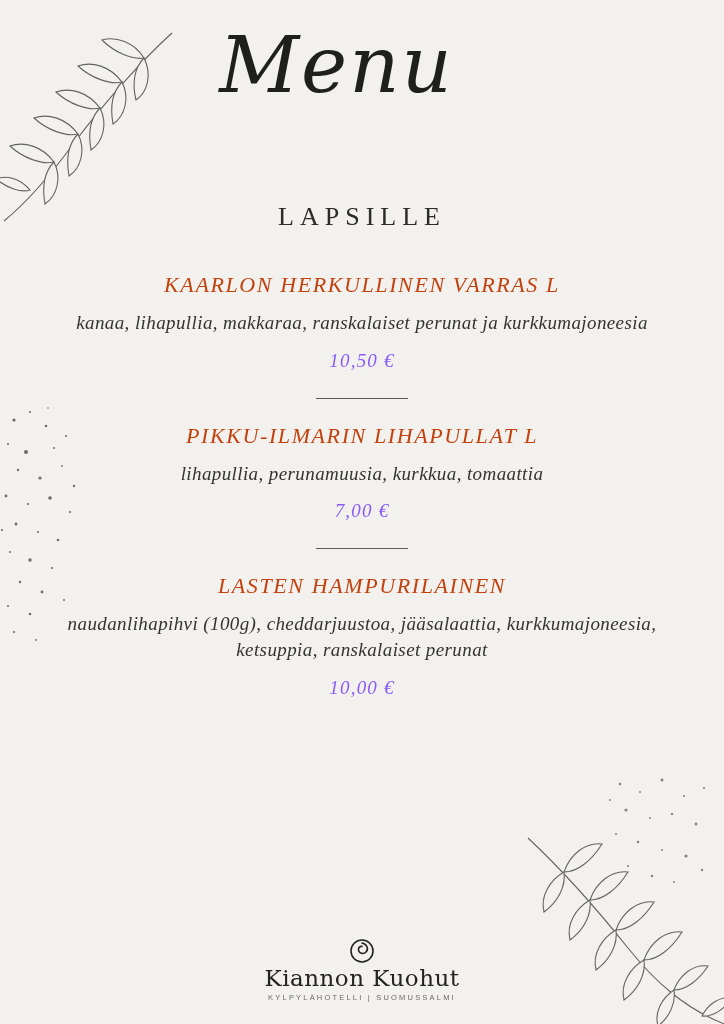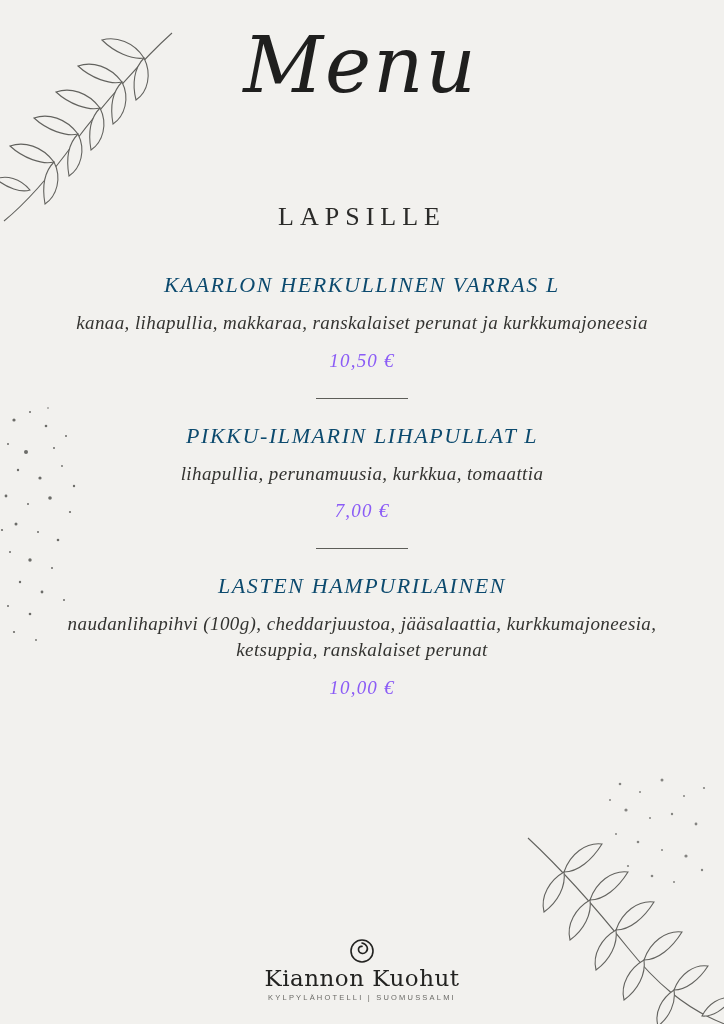--- a/index.html
+++ b/index.html
@@ -67,21 +67,20 @@
     left: 0;
     width: 673px;
     text-align: center;
     font-family: "DejaVu Serif", serif;
     font-style: italic;
     font-size: 78px;
     letter-spacing: 2px;
     color: #1f1f1e;
     font-weight: 400;
     line-height: 1;
-    padding-left: 24px;
   }
 
   .section-heading {
     position: absolute;
     top: 202px;
     left: 0;
     width: 724px;
     text-align: center;
     font-family: "Liberation Serif", serif;
     font-size: 26px;
@@ -101,21 +100,21 @@
     text-align: center;
     padding: 0 36px;
     box-sizing: border-box;
   }
 
   .item-name {
     font-family: "Liberation Serif", serif;
     font-style: italic;
     font-size: 22px;
     letter-spacing: 1.6px;
-    color: #0c4a6e;
+    color: #c2410c;
     margin-bottom: 12px;
   }
 
   .item-desc {
     font-family: "Liberation Serif", serif;
     font-style: italic;
     font-size: 19px;
     letter-spacing: 0.4px;
     color: #333330;
     line-height: 1.35;

